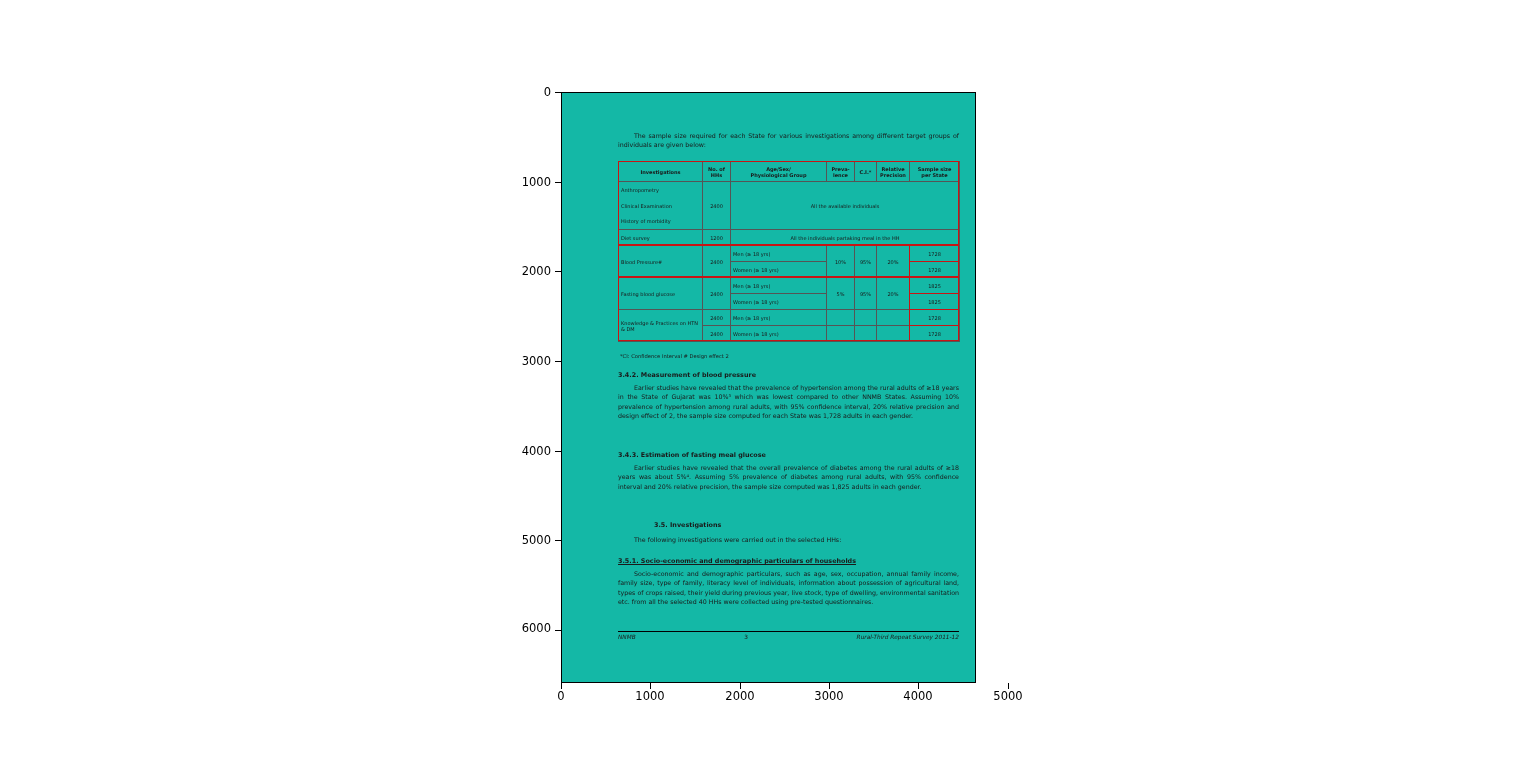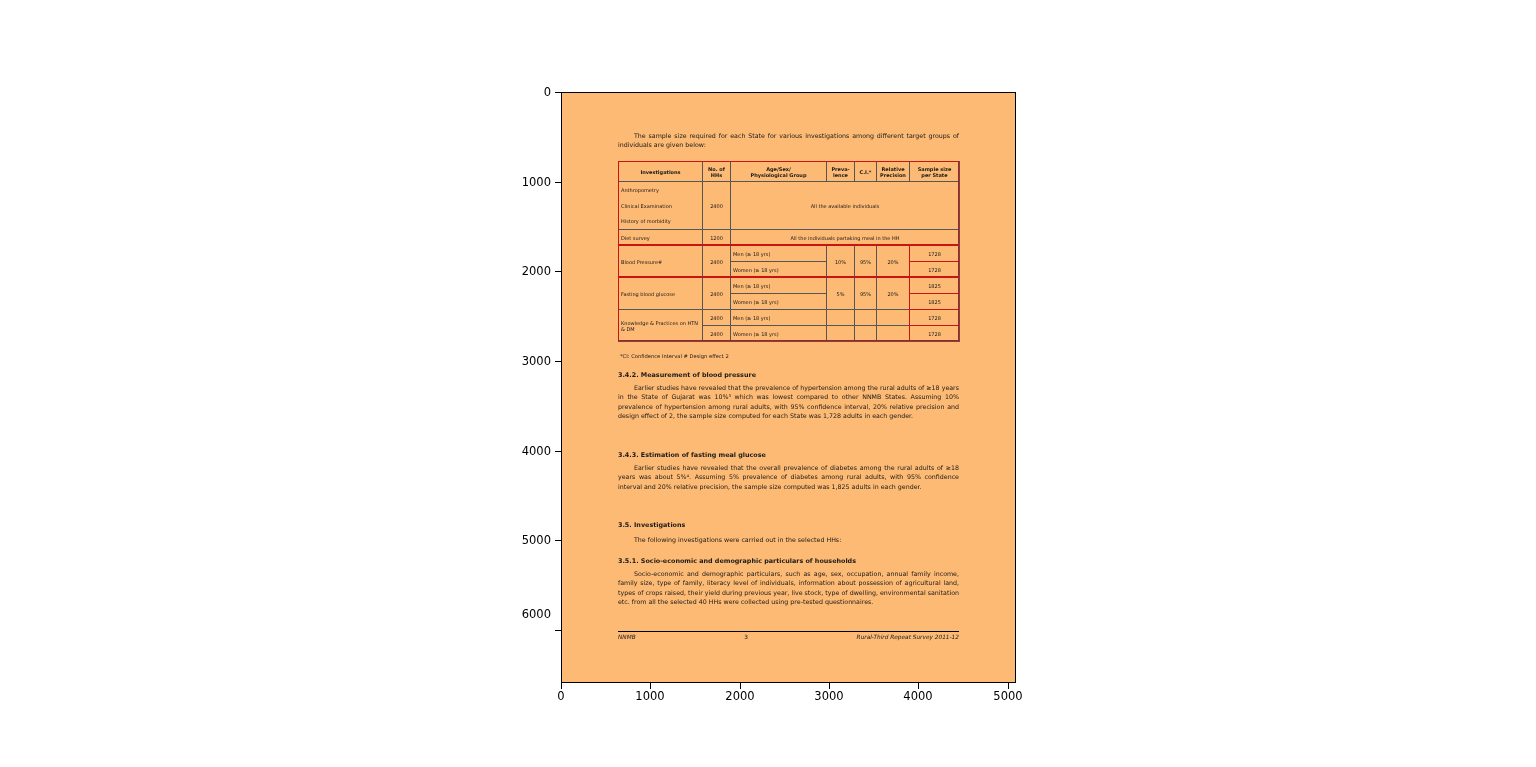--- a/index.html
+++ b/index.html
@@ -4,22 +4,22 @@
 <style>
   html,body { margin:0; padding:0; background:#ffffff; }
   body {
     width:1536px; height:767px; position:relative; overflow:hidden;
     font-family:"DejaVu Sans", sans-serif; color:#000;
   }
   .canvas { position:absolute; inset:0; }
 
   
   .axes {
-    position:absolute; left:561px; top:92px; width:455px; height:591px;
-    border:1px solid #000; box-sizing:border-box; background:#fdba74;
+    position:absolute; left:561px; top:92px; width:415px; height:591px;
+    border:1px solid #000; box-sizing:border-box; background:#14b8a6;
   }
   .tick-y { position:absolute; left:555px; width:6px; height:1px; background:#000; }
   .tick-x { position:absolute; top:683px; width:1px; height:6px; background:#000; }
   .ylab { position:absolute; left:551px; font-size:11.5px; transform:translate(-100%,-50%); }
   .xlab { position:absolute; top:689px; font-size:11.5px; transform:translateX(-50%); }
 
   
   .doc { position:absolute; left:56px; top:38px; width:341px; color:#1a1a1a; }
   .intro {
     position:absolute; top:0; left:0; width:100%; margin:0;
@@ -52,22 +52,22 @@
 
   .footnote { position:absolute; top:222px; left:2px; font-size:5.2px; }
 
   .h { position:absolute; left:0; width:100%; margin:0; font-size:6.4px; font-weight:bold; }
   .p {
     position:absolute; left:0; width:100%; margin:0;
     font-size:6.3px; line-height:9.4px; text-align:justify; text-indent:16px;
   }
   .h342 { top:240px; } .p342 { top:252px; }
   .h343 { top:320px; } .p343 { top:332px; }
-  .h35  { top:390px; } .p35  { top:404px; text-align:left; }
-  .h351 { top:426px; } .p351 { top:438px; }
+  .h35  { top:390px;margin-left:36px; } .p35  { top:404px; text-align:left; }
+  .h351 { top:426px;text-decoration:underline; } .p351 { top:438px; }
 
   .pfooter {
     position:absolute; top:500px; left:0; width:100%;
     border-top:0.8px solid #000; padding-top:2px; box-sizing:border-box;
     display:flex; justify-content:space-between; font-size:5.8px;
   }
   .pfooter .it { font-style:italic; }
 </style>
 </head>
 <body>
@@ -81,21 +81,21 @@
   <div class="tick-y" style="top:451px"></div>
   <div class="tick-y" style="top:540px"></div>
   <div class="tick-y" style="top:630px"></div>
 
   <span class="ylab" style="top:92px">0</span>
   <span class="ylab" style="top:182px">1000</span>
   <span class="ylab" style="top:271px">2000</span>
   <span class="ylab" style="top:361px">3000</span>
   <span class="ylab" style="top:451px">4000</span>
   <span class="ylab" style="top:540px">5000</span>
-  <span class="ylab" style="top:614px">6000</span>
+  <span class="ylab" style="top:628px">6000</span>
 
   <div class="tick-x" style="left:561px"></div>
   <div class="tick-x" style="left:650px"></div>
   <div class="tick-x" style="left:740px"></div>
   <div class="tick-x" style="left:829px"></div>
   <div class="tick-x" style="left:918px"></div>
   <div class="tick-x" style="left:1008px"></div>
 
   <span class="xlab" style="left:561px">0</span>
   <span class="xlab" style="left:650px">1000</span>

